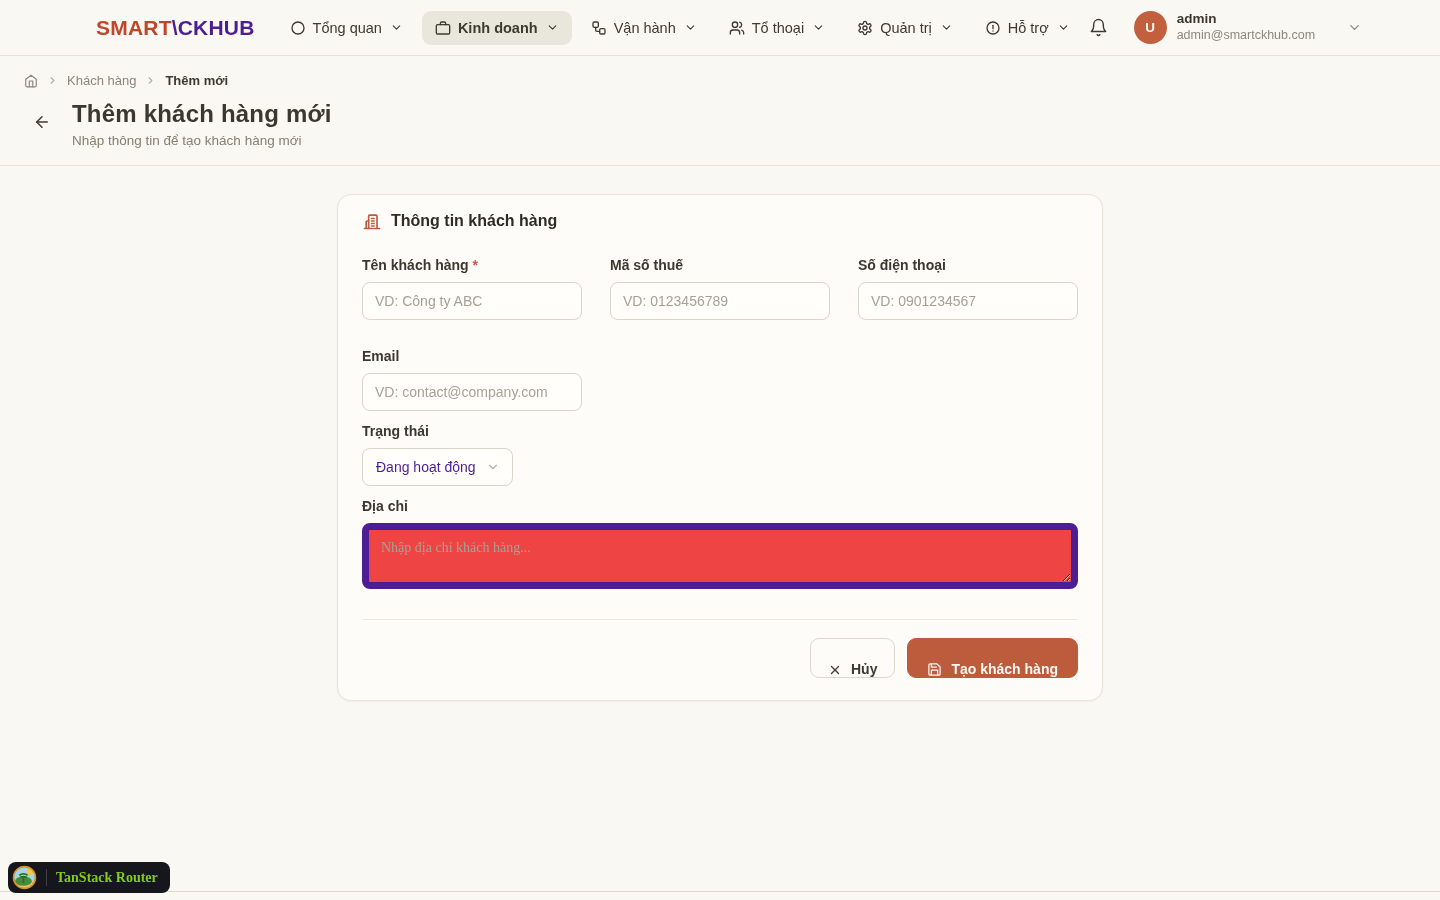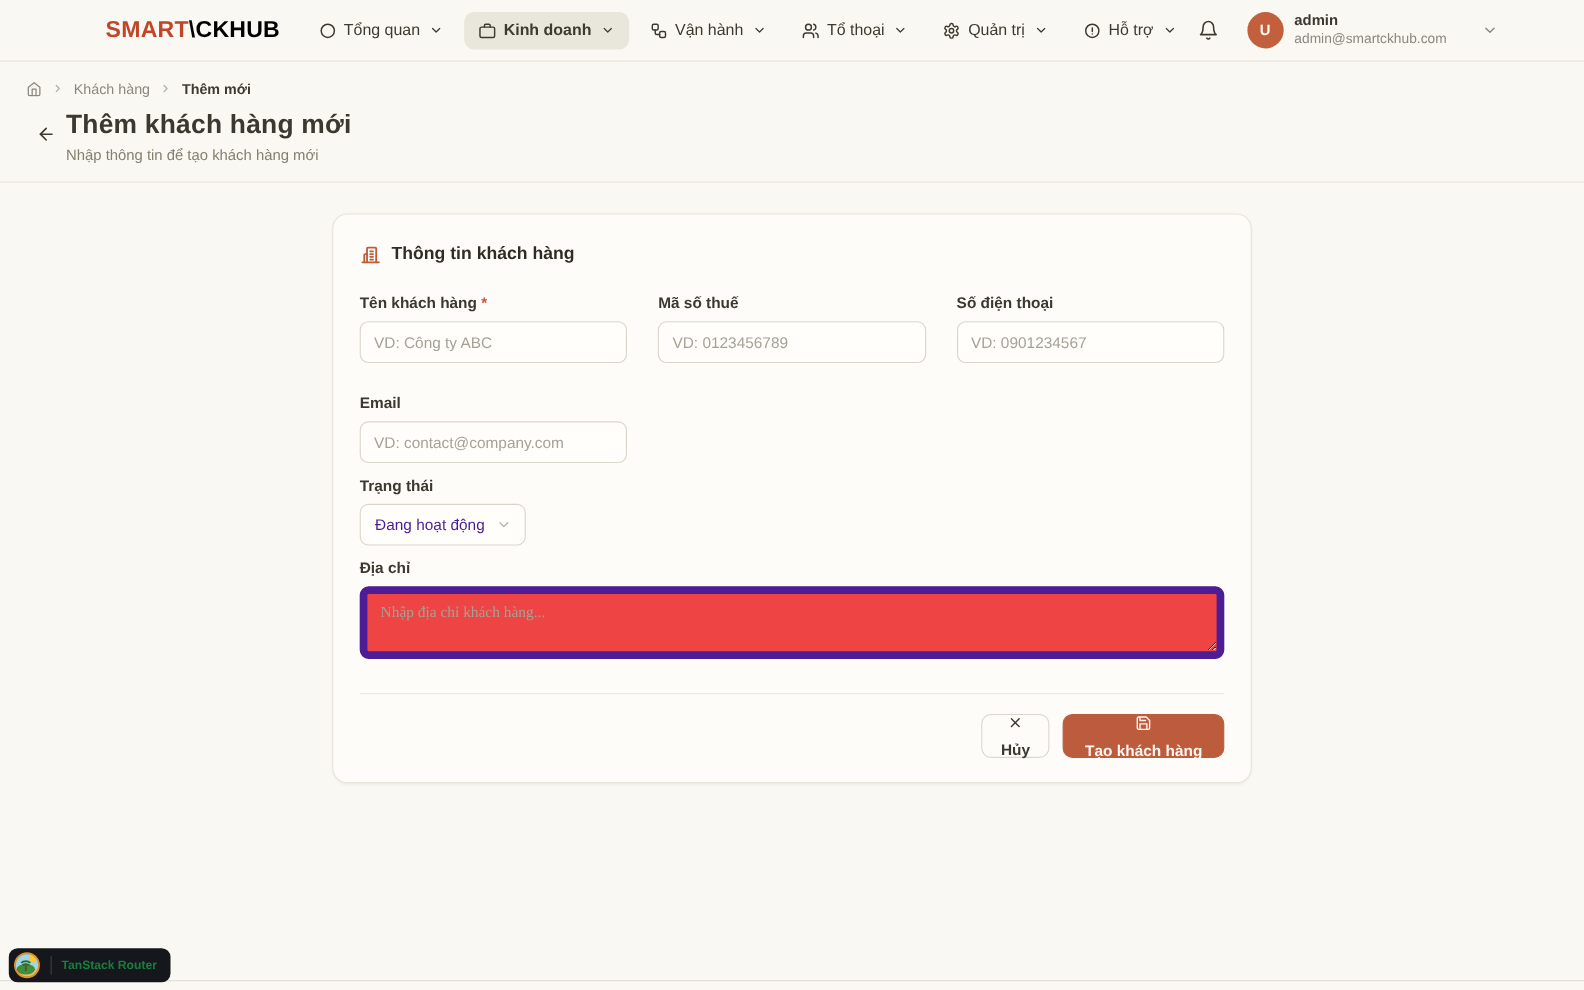--- a/index.html
+++ b/index.html
@@ -19,21 +19,21 @@
     border-bottom:1px solid #e4e1d7;
     background:#faf8f3;
   }
   .nav-inner {
     max-width:1280px; height:100%;
     margin:0 auto; padding:0 16px;
     display:flex; align-items:center;
   }
   .logo { font-size:21px; font-weight:bold; letter-spacing:.2px; cursor:pointer; display:flex; }
   .logo .l1 { color:#c0462a; }
-  .logo .l2 { color:#000000; }
+  .logo .l2 { color:#4c1d95; }
   .nav-menu { display:flex; align-items:center; gap:6px; margin-left:22px; }
   .nav-item {
     display:flex; align-items:center; gap:7px;
     padding:9px 13px; border-radius:9px;
     font-size:14.5px; color:#3d3a2f; cursor:pointer;
     white-space:nowrap;
   }
   .nav-item.active { background:#e9e6dc; font-weight:600; }
   .nav-item .chev { margin-left:1px; }
   .nav-right { margin-left:auto; display:flex; align-items:center; gap:14px; }
@@ -51,39 +51,39 @@
   .user-chip .chev { margin-left:22px; }
 
   
   .page-header {
     padding:17px 24px 17px;
     border-bottom:1px solid #e7e4da;
   }
   .breadcrumb { display:flex; align-items:center; gap:9px; font-size:13px; color:#8b887d; }
   .breadcrumb .crumb { cursor:pointer; }
   .breadcrumb .crumb.current { color:#3d3a2f; font-weight:600; cursor:default; }
-  .title-row { display:flex; align-items:center; gap:0; margin-top:12px; }
+  .title-row { display:flex; align-items:center; gap:12px; margin-top:12px; }
   .back-btn {
     width:36px; height:36px; border:none; background:transparent;
     border-radius:8px; cursor:pointer;
     display:flex; align-items:center; justify-content:center;
     align-self:flex-start; margin-top:4px;
   }
   .page-title { font-size:24px; font-weight:bold; color:#3b382f; letter-spacing:.2px; }
   .page-subtitle { font-size:13.5px; color:#83806f; margin-top:5px; }
 
   
   .main { display:flex; justify-content:center; padding-top:28px; }
   .card {
-    width:836px;
+    width:766px;
     background:#fdfcf8;
     border:1px solid #e7e4da;
     border-radius:14px;
     box-shadow:0 1px 2px rgba(60,55,40,.05);
-    padding:26px 24px 22px;
+    padding:16px 24px 22px;
   }
   .card-header { display:flex; align-items:center; gap:9px; margin-bottom:26px; }
   .card-title { font-size:16px; font-weight:bold; color:#2f2c24; }
 
   .grid2 { display:grid; grid-template-columns:1fr 1fr 1fr; column-gap:25px; row-gap:22px;gap:28px; }
   .label {
     display:flex; align-items:center; gap:4px;
     font-size:14px; font-weight:600; color:#3b382f; margin-bottom:9px;
   }
   .req { color:#d4524a; font-weight:600; }
@@ -106,41 +106,41 @@
   .textarea {
     width:100%; height:66px;
     border:7px solid #4c1d95; border-radius:8px;
     background:#ef4444; padding:10px 12px;
     font-size:14px; font-family:Liberation Serif, serif; color:#3d3a2f;
     resize:both; outline:none;
   }
   .divider { border:none; border-top:1px solid #eae7dd; margin:26px 0 0; }
   .card-footer { display:flex; justify-content:flex-end; gap:12px; margin-top:18px; }
   .btn {
-    display:inline-flex; align-items:center; gap:9px;
+    display:inline-flex; align-items:flex-end; gap:9px;
     height:40px; border-radius:9px; font-size:14px; font-weight:600;
-    font-family:"Liberation Sans",sans-serif; cursor:pointer;flex-direction:column;
+    font-family:"Liberation Sans",sans-serif; cursor:pointer;
   }
   .btn-ghost { background:#fdfcf8; border:1px solid #dbd8cd; color:#3b382f; padding:0 17px; }
   .btn-primary { background:#bd5c3d; border:1px solid #bd5c3d; color:#fdf6f1; padding:0 19px; }
 
   
   .bottom-line {
     position:absolute; left:0; right:0; bottom:8px;
     border-top:1px solid #dedbd2;
   }
   .devtools {
     position:absolute; left:8px; bottom:7px;
     background:#15171c; border-radius:8px;
     display:flex; align-items:center; gap:9px;
     padding:3px 12px 3px 4px; height:31px;
     cursor:pointer; z-index:5;
   }
   .devtools .sep { width:1px; height:17px; background:#3c3f46; }
-  .devtools .dt-label { font-size:11px; font-weight:600; color:#15803d; }
+  .devtools .dt-label { font-size:14px; font-weight:600; color:#84cc16;font-family:Liberation Serif, serif; }
 </style>
 </head>
 <body>
 
 <header class="navbar">
   <div class="nav-inner">
     <div class="logo">
       <span class="l1">SMART</span>
         <span class="l2">\CKHUB</span>
     </div>

